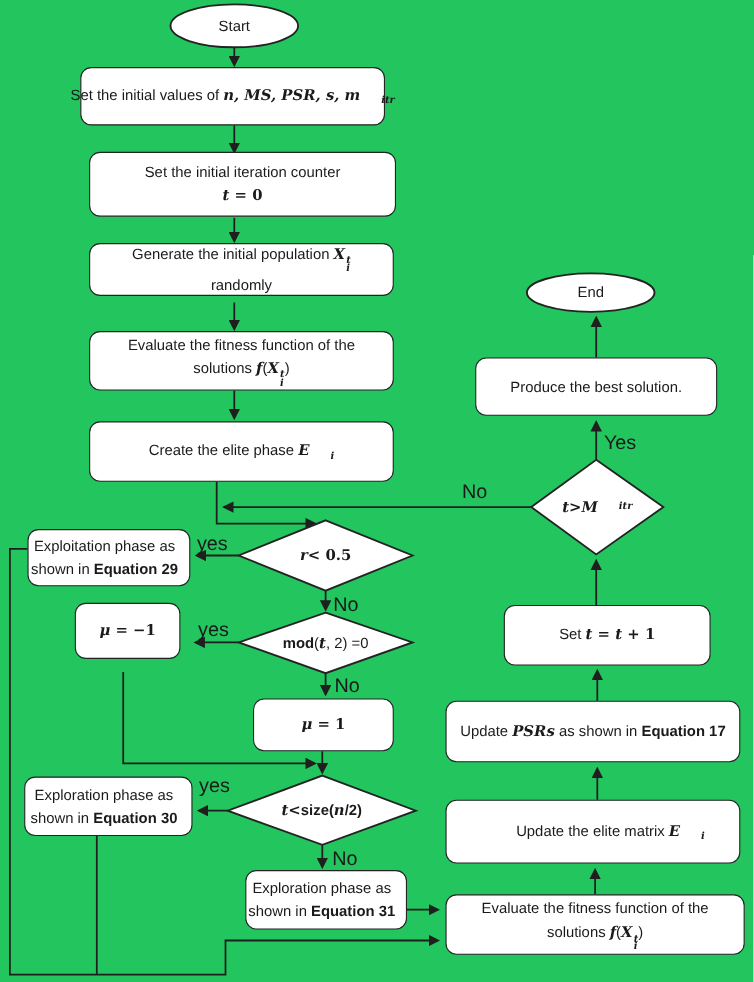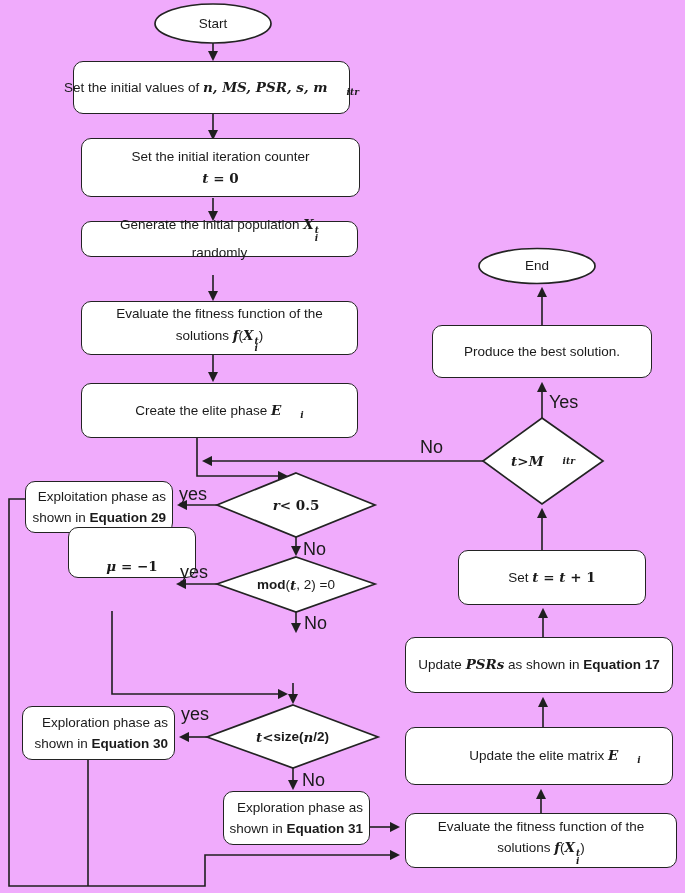--- a/index.html
+++ b/index.html
@@ -1,22 +1,22 @@
 <!DOCTYPE html>
 <html><head>
 <meta charset="utf-8">
 <style>
   html,body{margin:0;padding:0;background:#ffffff;}
-  #stage{position:relative;width:685px;height:893px;background:#f0abfc;overflow:hidden;
+  #stage{position:relative;width:685px;height:893px;background:#22c55e;overflow:hidden;
          font-family:"Liberation Sans",sans-serif;color:#1a1a1a;}
   #connectors{position:absolute;left:0;top:0;}
   .node{position:absolute;box-sizing:border-box;border:1.7px solid #232323;border-radius:10px;
         background:#ffffff;display:flex;flex-direction:column;align-items:center;justify-content:center;
         font-size:13.5px;line-height:1.58;text-align:center;}
-  .node.la{align-items:flex-end;text-align:left;padding-left:13px;padding-right:6px;}
+  .node.la{align-items:center;text-align:left;padding-left:13px;padding-right:21px;}
   .otext,.dtext{position:absolute;display:flex;align-items:center;justify-content:center;
         font-size:13.5px;background:transparent;}
   .lab{position:absolute;font-size:18px;}
   .mi{font-family:"DejaVu Serif",serif;font-style:italic;font-weight:bold;}
   .mb{font-family:"DejaVu Serif",serif;font-weight:bold;}
   .bs{font-weight:bold;}
   .msub{font:bold italic 9px "DejaVu Serif",serif;vertical-align:-3px;margin-left:19px;}
   .supsub{display:inline-flex;flex-direction:column;align-items:flex-start;vertical-align:-4px;margin-left:1px;}
   .supsub span{font:bold italic 9px "DejaVu Serif",serif;line-height:7.5px;}
   .tline{white-space:nowrap;}
@@ -79,21 +79,21 @@
 
   <div class="node" style="left:73px;top:61px;width:277px;height:53px;">
     <div class="tline"><span>Set the initial values of </span><span class="mi">n, MS, PSR, s, m</span><span class="msub">itr</span></div>
   </div>
 
   <div class="node" style="left:81px;top:138px;width:279px;height:59px;">
     <div class="tline"><span>Set the initial iteration counter</span></div>
     <div class="tline"><span class="mi">t</span><span class="mb"> = 0</span></div>
   </div>
 
-  <div class="node" style="left:81px;top:221px;width:277px;height:36px;">
+  <div class="node" style="left:81px;top:221px;width:277px;height:48px;">
     <div class="tline"><span>Generate the initial population </span><span class="mi">X</span><span class="supsub">
           <span>t</span>
           <span>i</span>
         </span></div>
     <div class="tline"><span>randomly</span></div>
   </div>
 
   <div class="node" style="left:81px;top:301px;width:277px;height:54px;">
     <div class="tline"><span>Evaluate the fitness function of the</span></div>
     <div class="tline"><span>solutions </span><span class="mi">f</span><span>(</span><span class="mi">X</span><span class="supsub">
@@ -104,24 +104,27 @@
 
   <div class="node" style="left:81px;top:383px;width:277px;height:55px;">
     <div class="tline"><span>Create the elite phase </span><span class="mi">E</span><span class="msub">i</span></div>
   </div>
 
   <div class="node la" style="left:25px;top:481px;width:148px;height:52px;">
     <div class="tline"><span>Exploitation phase as</span></div>
     <div class="tline"><span>shown in </span><span class="bs">Equation 29</span></div>
   </div>
 
-  <div class="node" style="left:68px;top:527px;width:128px;height:51px;justify-content:flex-end;">
+  <div class="node" style="left:68px;top:548px;width:96px;height:51px;">
     <div class="tline"><span class="mi">μ</span><span class="mb"> = −1</span></div>
   </div>
 
+  <div class="node" style="left:230px;top:635px;width:128px;height:48px;">
+    <div class="tline"><span class="mi">μ</span><span class="mb"> = 1</span></div>
+  </div>
 
   <div class="node la" style="left:22px;top:706px;width:153px;height:54px;">
     <div class="tline"><span>Exploration phase as</span></div>
     <div class="tline"><span>shown in </span><span class="bs">Equation 30</span></div>
   </div>
 
   <div class="node la" style="left:223px;top:791px;width:147px;height:54px;">
     <div class="tline"><span>Exploration phase as</span></div>
     <div class="tline"><span>shown in </span><span class="bs">Equation 31</span></div>
   </div>

